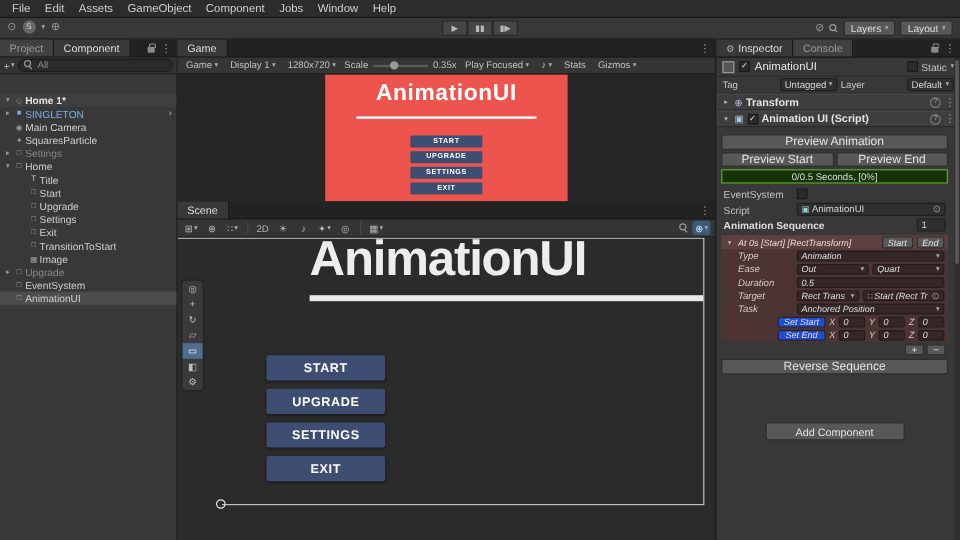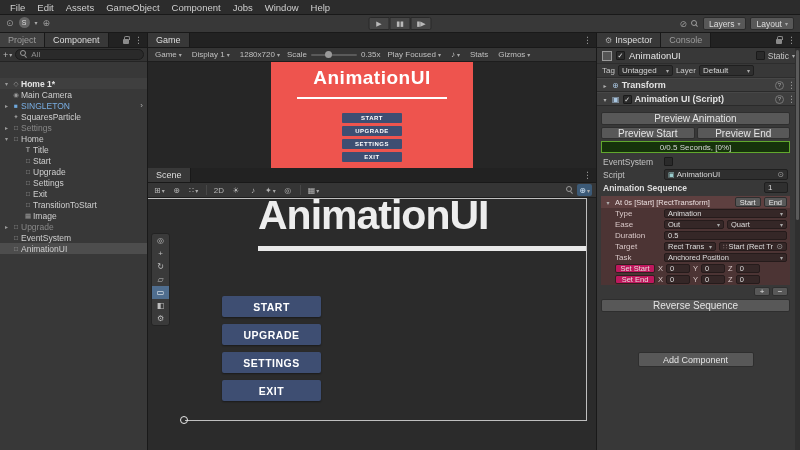--- a/index.html
+++ b/index.html
@@ -117,21 +117,21 @@
   .insp-header { height:16px; display:flex; align-items:center; gap:4px; padding:0 5px;
     border-bottom:1px solid #2d2d2d; }
   .cube-icon { width:10px; height:10px; border:1px solid #9a9a9a; flex:none; background:#555; }
   .checkbox { width:9px; height:9px; background:#2a2a2a; border:1px solid #1a1a1a; border-radius:1px;
     color:#e0e0e0; font-size:7px; line-height:8px; text-align:center; flex:none; }
   .go-name { color:#e6e6e6; font-size:9.5px; }
   .static-group { margin-left:auto; display:flex; align-items:center; gap:3px; font-size:8.5px; color:#c6c6c6; }
   .tagrow { height:14px; display:flex; align-items:center; gap:3px; padding:0 5px; font-size:8px;
     border-bottom:1px solid #2d2d2d; }
   .dropdown { background:#2f2f2f; border:1px solid #1f1f1f; border-radius:2px; height:11px; display:flex;
-    align-items:center; gap:2px; padding:0 3px; font-size:8px; color:#d6d6d6; }
+    align-items:center; gap:2px; padding:0 3px; font-size:8px; color:#d6d6d6;margin-left:32px; }
   .dropdown.sm { width:55px; }
   .dropdown .caret, .dfield .caret { margin-left:auto; }
   .comp-header { height:14px; background:#3e3e3e; border-top:1px solid #474747; border-bottom:1px solid #2a2a2a;
     display:flex; align-items:center; gap:3px; padding:0 4px; }
   .fold { font-size:6px; color:#b0b0b0; width:8px; text-align:center; flex:none; }
   .compicon { font-size:8px; color:#a8c5e0; }
   .comp-title { color:#e2e2e2; font-size:9px; font-weight:bold; }
   .help { margin-left:auto; width:9px; height:9px; border:1px solid #777; border-radius:50%; color:#aaa;
     font-size:6px; display:flex; align-items:center; justify-content:center; }
   .insp-body { position:absolute; left:0; top:75px; right:6px; bottom:0; padding:2px 4px; }
@@ -144,33 +144,33 @@
     font-size:8px; display:flex; align-items:center; justify-content:center; }
   .prow { height:13px; display:flex; align-items:center; gap:3px; padding:0 2px; font-size:8.5px; }
   .plabel { width:58px; color:#c2c2c2; flex:none; }
   .plabel.bold { width:auto; font-weight:bold; color:#dedede; }
   .objfield { flex:1; height:11px; background:#2f2f2f; border:1px solid #1f1f1f; border-radius:2px;
     display:flex; align-items:center; gap:2px; padding:0 3px; font-size:8px; color:#d6d6d6; }
   .objicon { font-size:7px; color:#9cc; }
   .picker { margin-left:auto; font-size:8px; color:#9a9a9a; }
   .sizefield { margin-left:auto; width:24px; height:11px; background:#2f2f2f; border:1px solid #1f1f1f;
     border-radius:2px; font-size:8px; color:#d6d6d6; display:flex; align-items:center; padding:0 3px; }
-  .seq { margin-top:2px; }
+  .seq { margin-top:2px;font-style:italic; }
   .seq-header { height:12px; background:#5e4040; display:flex; align-items:center; gap:3px; padding:0 3px; }
   .seq-title { font-size:7.5px; color:#e8dcdc; white-space:nowrap; overflow:hidden; flex:1; }
   .btn.tiny { height:10px; padding:0 4px; font-size:7.5px; flex:none; }
   .seq-row { height:11px; background:#4c3434; display:flex; align-items:center; gap:3px; padding:0 3px 0 14px; }
   .slabel { width:46px; flex:none; font-size:8px; color:#d8c8c8; }
   .dfield { background:#352727; border:1px solid #251b1b; border-radius:2px; height:9px; display:flex;
     align-items:center; gap:2px; padding:0 3px; color:#ddd; font-size:7.5px; white-space:nowrap; overflow:hidden; }
   .dfield.grow { flex:1; }
   .dfield.num { width:24px; }
   .axis { font-size:7.5px; color:#d8c8c8; }
-  .btn.setbtn { width:40px; height:9px; font-size:7.5px; background:#be185d; border-color:#2e2020;
-    color:#e6dada; flex:none; }
+  .btn.setbtn { width:40px; height:9px; font-size:7.5px; background:#1d4ed8; border-color:#2e2020;
+    color:#e6dada; flex:none;margin-left:33px; }
   .pm-row { height:12px; display:flex; justify-content:flex-end; gap:2px; align-items:center; padding-right:2px; }
   .btn.pm { width:16px; height:9px; font-size:8px; }
   .btn.addcomp { width:116px; height:15px; margin:40px auto 0; font-size:9px; }
   .drag-dots { font-size:7px; color:#b09a9a; letter-spacing:-1px; }
 </style>
 </head>
 <body>
 
 <div class="app">
 
@@ -230,30 +230,30 @@
         <span class="mag"></span>
         <span>All</span>
       </div>
     </div>
     <div class="tree" id="tree">
       <div class="trow scene" style="padding-left:2px;">
         <span class="arrow">▾</span>
         <span class="ticon">◇</span>
         <span class="tlabel">Home 1*</span>
       </div>
-    <div class="trow" style="padding-left: 2px;">
-          <span class="arrow"></span>
-          <span class="ticon camera">◉</span>
-          <span class="tlabel">Main Camera</span>
-        </div>
-        <div class="trow prefab" style="padding-left: 2px;">
+    <div class="trow prefab" style="padding-left: 2px;">
           <span class="arrow">▸</span>
           <span class="ticon prefab">■</span>
           <span class="tlabel">SINGLETON</span>
           <span class="prefab-open">›</span>
+        </div>
+        <div class="trow" style="padding-left: 2px;">
+          <span class="arrow"></span>
+          <span class="ticon camera">◉</span>
+          <span class="tlabel">Main Camera</span>
         </div>
         <div class="trow" style="padding-left: 2px;">
           <span class="arrow"></span>
           <span class="ticon particle">✦</span>
           <span class="tlabel">SquaresParticle</span>
         </div>
         <div class="trow dim" style="padding-left: 2px;">
           <span class="arrow">▸</span>
           <span class="ticon go">□</span>
           <span class="tlabel">Settings</span>

